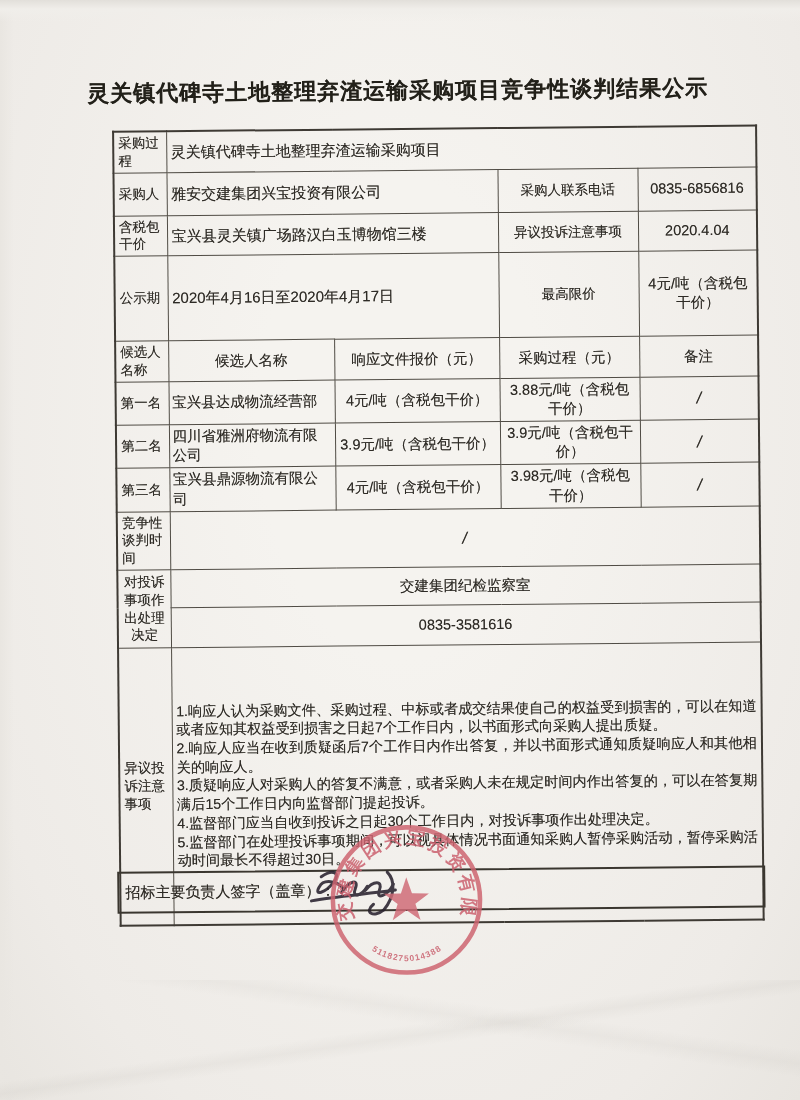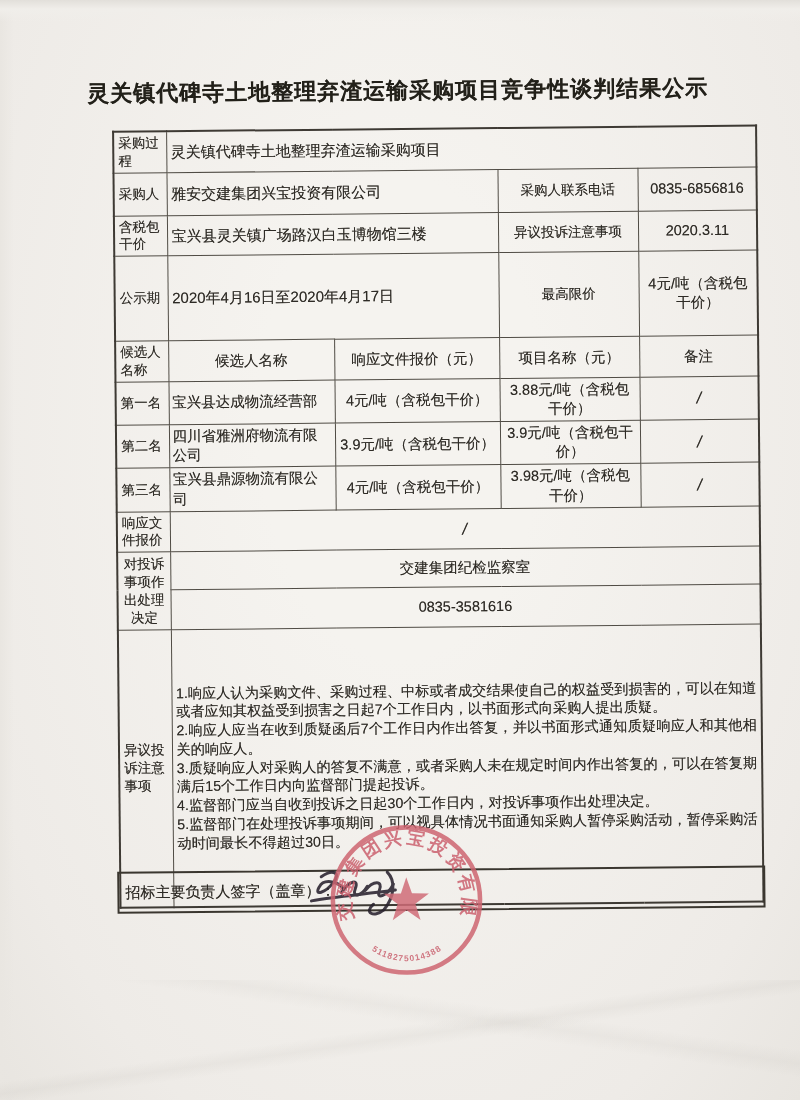--- a/index.html
+++ b/index.html
@@ -78,33 +78,33 @@
       <tr style="height:43px">
         <td class="lab">采购人</td>
         <td class="val-l" colspan="2">雅安交建集团兴宝投资有限公司</td>
         <td class="lab-c">采购人联系电话</td>
         <td class="val-c">0835-6856816</td>
       </tr>
       <tr style="height:32px">
         <td class="lab">含税包干价</td>
         <td class="val-l" colspan="2">宝兴县灵关镇广场路汉白玉博物馆三楼</td>
         <td class="lab-c">异议投诉注意事项</td>
-        <td class="val-c">2020.3.11</td>
+        <td class="val-c">2020.4.04</td>
       </tr>
       <tr style="height:85px" class="thick-b">
         <td class="lab">公示期</td>
         <td class="val-l" colspan="2">2020年4月16日至2020年4月17日</td>
         <td class="lab-c">最高限价</td>
         <td class="val-c">4元/吨（含税包干价）</td>
       </tr>
       <tr style="height:36px">
         <th class="lab">候选人名称</th>
         <th class="hdr">候选人名称</th>
         <th class="hdr">响应文件报价（元）</th>
-        <th class="hdr">项目名称（元）</th>
+        <th class="hdr">采购过程（元）</th>
         <th class="hdr">备注</th>
       </tr>
       <tr style="height:37px">
         <td class="lab">第一名</td>
         <td class="val-l" style="padding-left:3px;font-size:14.5px">宝兴县达成物流经营部</td>
         <td class="val-c">4元/吨（含税包干价）</td>
         <td class="val-c">3.88元/吨（含税包干价）</td>
         <td class="val-c slash">/</td>
       </tr>
       <tr style="height:40px">
@@ -115,21 +115,21 @@
         <td class="val-c slash">/</td>
       </tr>
       <tr style="height:37px">
         <td class="lab">第三名</td>
         <td class="val-l" style="padding-left:3px;font-size:14.5px">宝兴县鼎源物流有限公司</td>
         <td class="val-c">4元/吨（含税包干价）</td>
         <td class="val-c">3.98元/吨（含税包干价）</td>
         <td class="val-c slash">/</td>
       </tr>
       <tr style="height:38px" class="thick-b">
-        <td class="lab">响应文件报价</td>
+        <td class="lab">竞争性谈判时间</td>
         <td class="val-c slash" colspan="4">/</td>
       </tr>
       <tr style="height:38px">
         <td class="lab-c" rowspan="2">对投诉事项作出处理决定</td>
         <td class="val-c" colspan="4">交建集团纪检监察室</td>
       </tr>
       <tr style="height:40px">
         <td class="val-c" colspan="4">0835-3581616</td>
       </tr>
       <tr style="height:277px">

